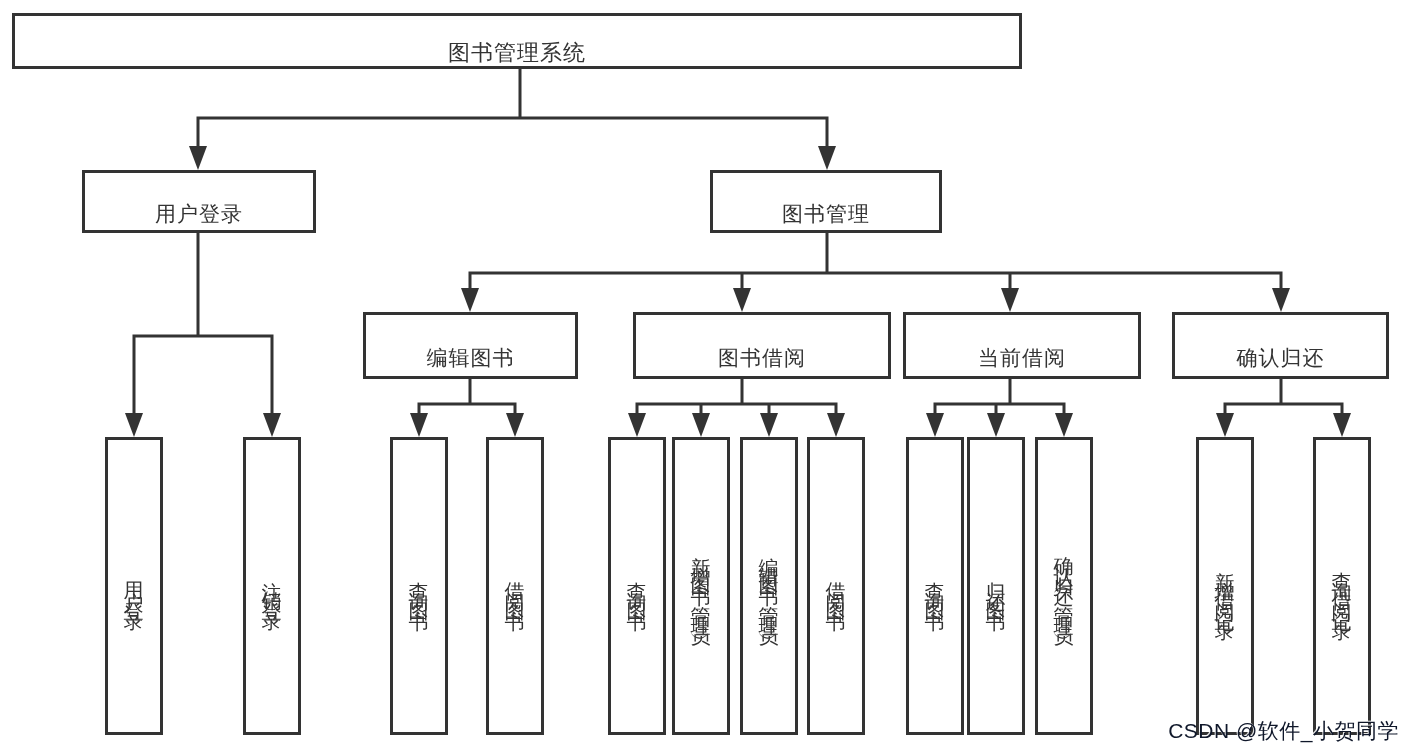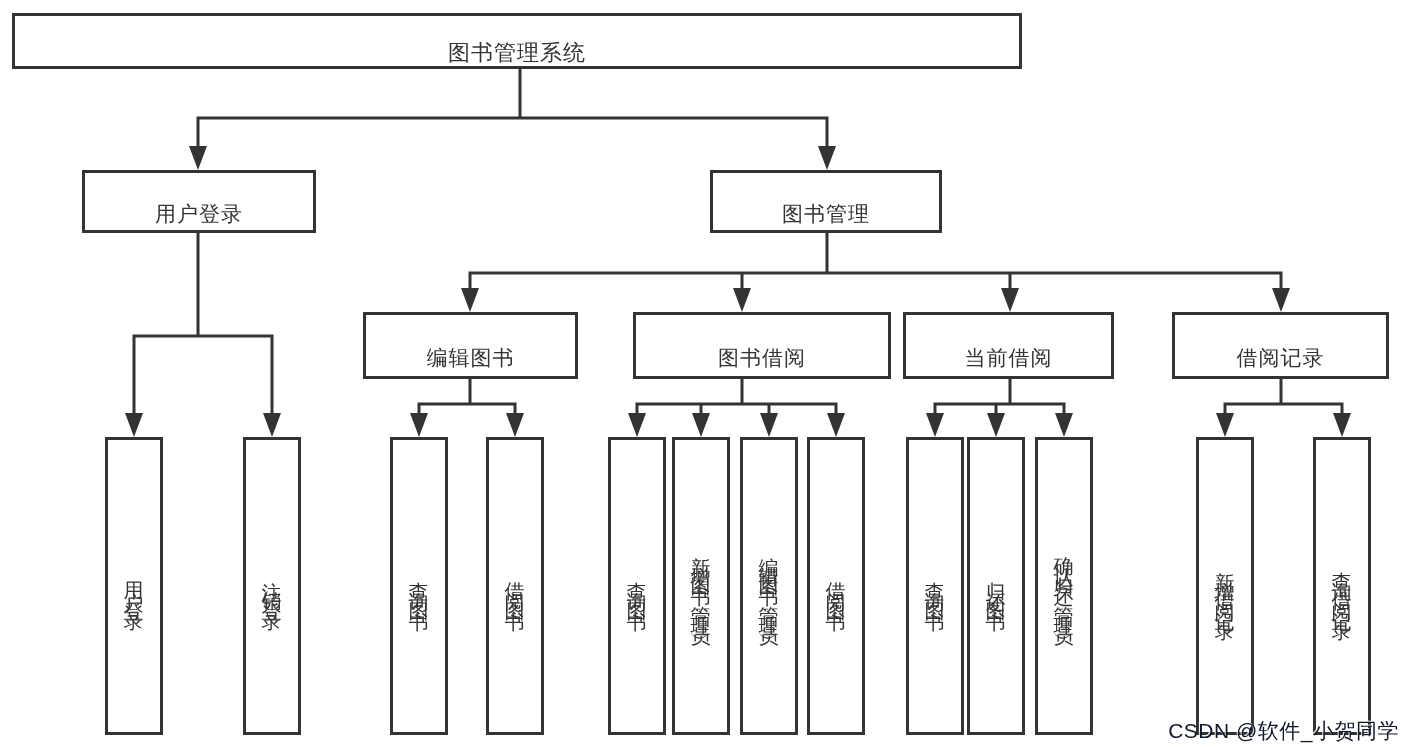--- a/index.html
+++ b/index.html
@@ -113,25 +113,25 @@
   <div class="box" style="left:710px; top:170px; width:232px; height:63px;">
     <span class="hlabel">图书管理</span>
   </div>
 
   <div class="box" style="left:363px; top:312px; width:215px; height:67px;">
     <span class="hlabel">编辑图书</span>
   </div>
   <div class="box" style="left:633px; top:312px; width:258px; height:67px;">
     <span class="hlabel">图书借阅</span>
   </div>
-  <div class="box" style="left:903px; top:312px; width:211px; height:67px;">
+  <div class="box" style="left:903px; top:312px; width:238px; height:67px;">
     <span class="hlabel">当前借阅</span>
   </div>
   <div class="box" style="left:1172px; top:312px; width:217px; height:67px;">
-    <span class="hlabel">借阅记录</span>
+    <span class="hlabel">确认归还</span>
   </div>
 
   <div class="box leaf" style="left:105px;">
     <span class="vtext">用户登录</span>
   </div>
   <div class="box leaf" style="left:243px;">
     <span class="vtext">注销登录</span>
   </div>
   <div class="box leaf" style="left:390px;">
     <span class="vtext">查询图书</span>

